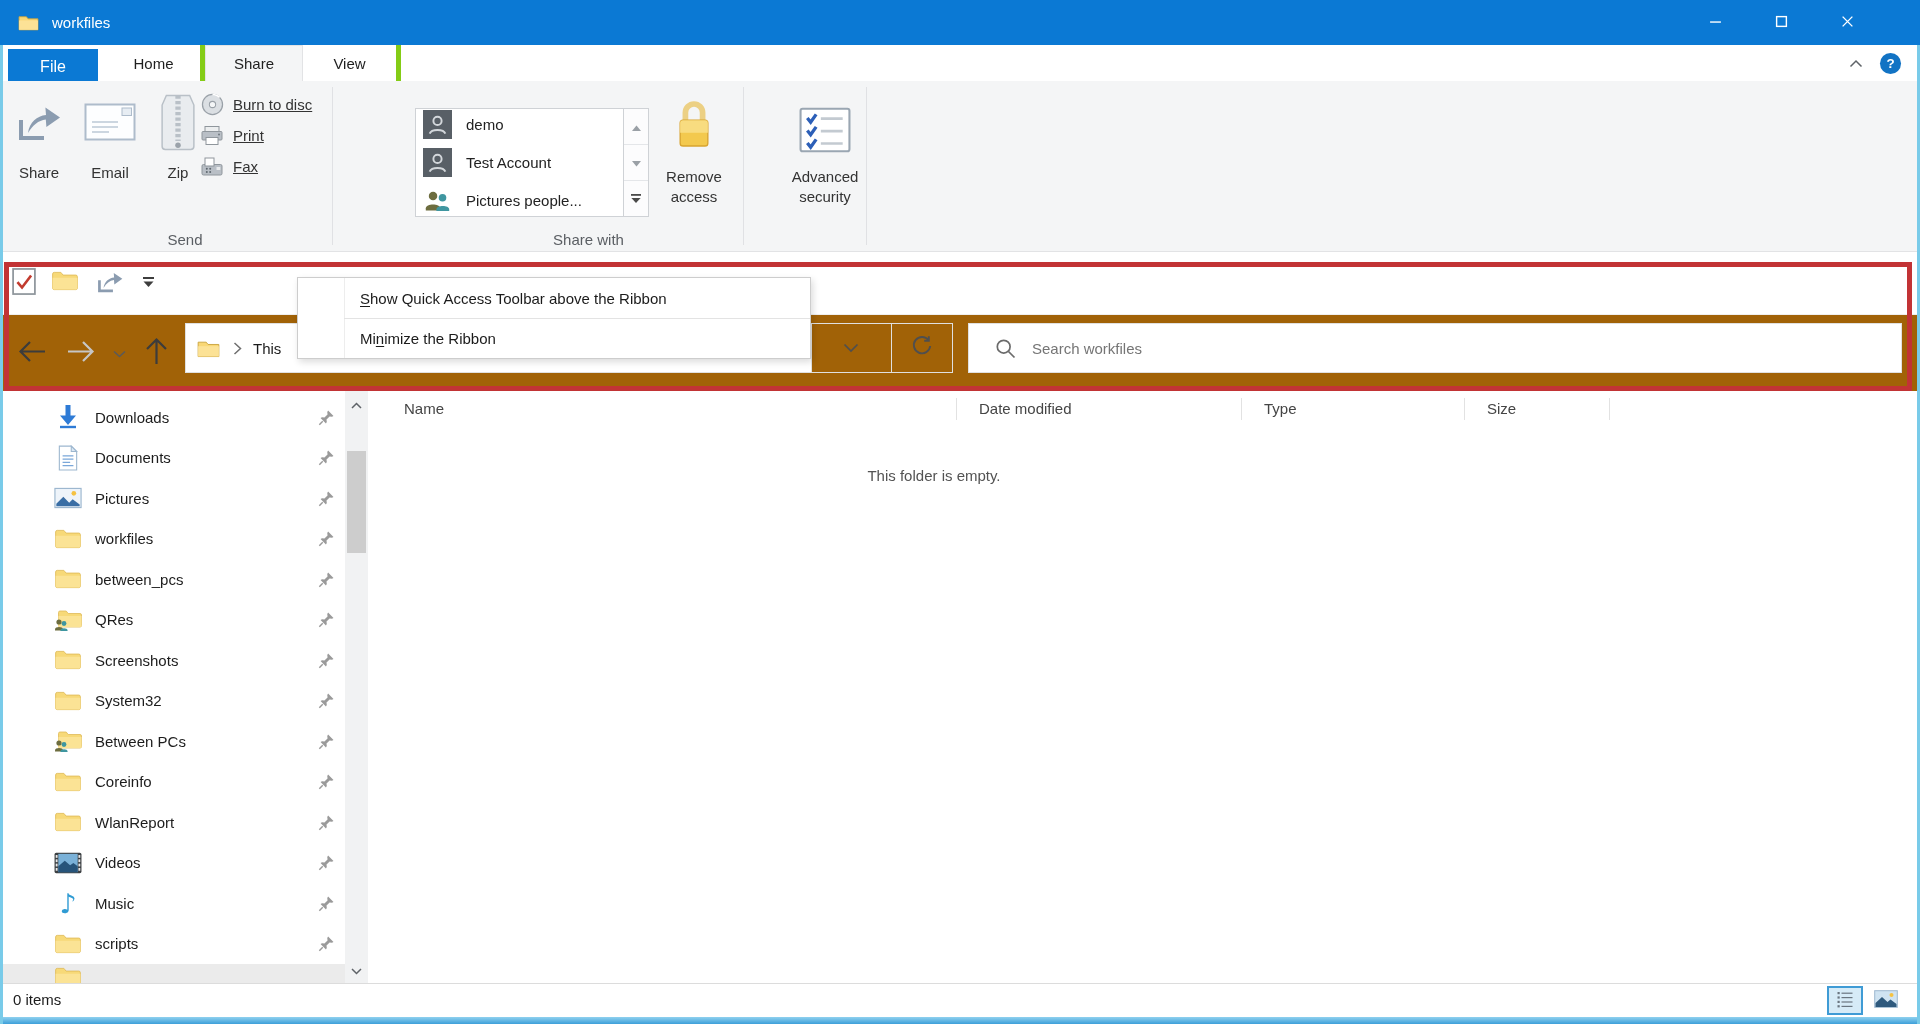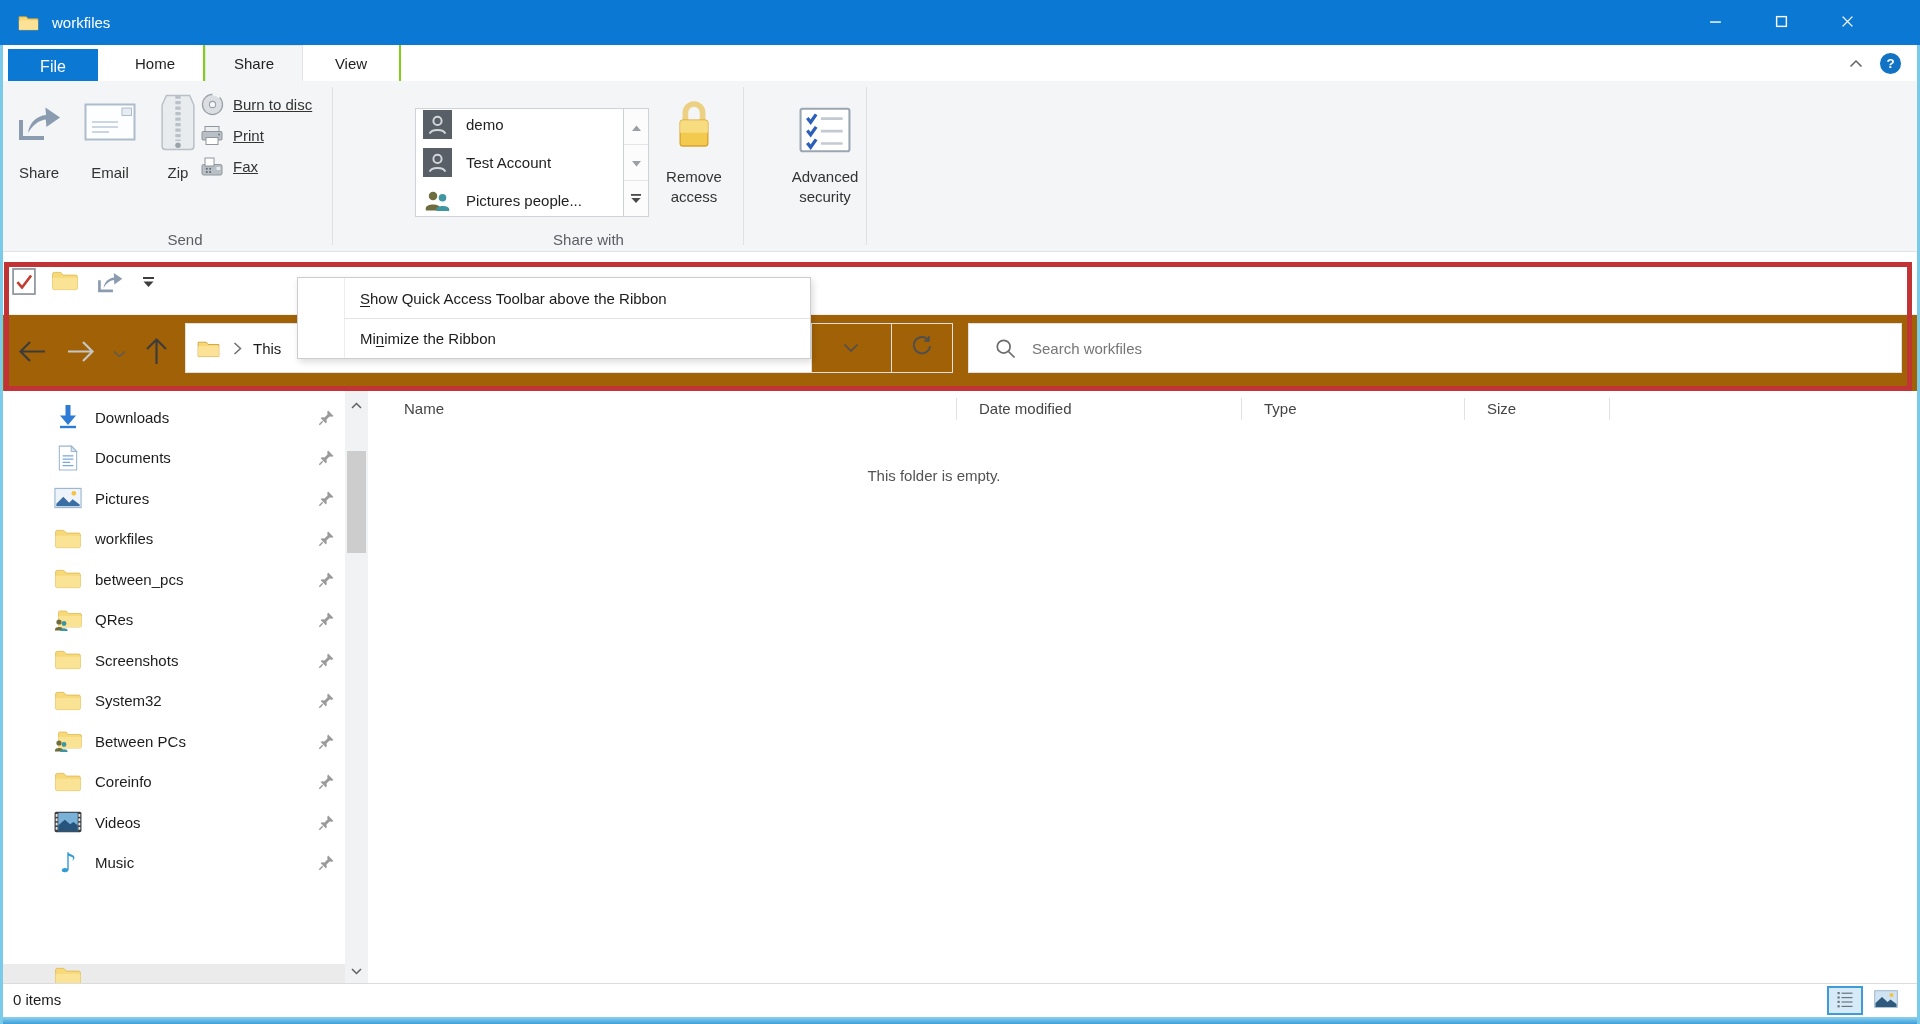--- a/index.html
+++ b/index.html
@@ -12,21 +12,21 @@
   .tb-icon { margin-left:18px; width:21px; height:17px; display:flex; }
   .tb-title { margin-left:13px; font-size:15px; }
   .tb-controls { position:absolute; right:40px; top:0; display:flex; }
   .tb-btn { width:66px; height:45px; display:flex; align-items:center; justify-content:center; }
   .tb-btn svg { width:13px; height:13px; }
 
   
   .tabstrip { position:absolute; top:45px; left:0; width:100%; height:36px; background:#fff; }
   .file-tab { position:absolute; left:8px; top:4px; width:90px; height:36px; background:#0b79d4; color:#fff; font-size:16px; display:flex; align-items:center; justify-content:center; }
   .tabs { position:absolute; left:107px; top:0; height:36px; display:flex; }
-  .tab { min-width:98px; height:36px; display:flex; align-items:center; justify-content:center; font-size:15px; color:#1f1f1f; border-right:2px solid #84cc16; }
+  .tab { min-width:98px; height:36px; display:flex; align-items:center; justify-content:center; font-size:15px; color:#1f1f1f; border-right:5px solid #84cc16; }
   .tab.active { background:#f4f5f6; border:1px solid #e2e3e5; border-bottom:none; }
   .ts-right { position:absolute; right:18px; top:0; height:36px; display:flex; align-items:center; gap:16px; }
   .ts-chevron { width:14px; height:9px; display:flex; }
   .ts-help { width:23px; height:23px; display:flex; }
 
   
   .ribbon { position:absolute; top:81px; left:0; width:100%; height:171px; background:#f4f5f6; border-bottom:1px solid #e2e3e5; }
   .rdiv { position:absolute; top:6px; bottom:6px; width:1px; background:#e0e1e4; }
   .grp-label { position:absolute; bottom:3px; left:15px; width:100%; text-align:center; font-size:15px; color:#5a5e63; }
   .grp-send { position:absolute; left:8px; top:0; width:324px; height:100%; }
@@ -632,20 +632,35 @@
             </span>
             <span class="side-label">Coreinfo</span>
             <span class="pin">
               <svg width="17" height="17" viewBox="0 0 18 18">
                 <path d="M10.7 1.6l5.7 5.7-1.6.9-2.5-.3L9 11.2l.3 2.5-.9 1.6-5.7-5.7 1.6-.9 2.5.3L10.1 5.7l-.3-2.5z" fill="#9a9a9a"></path>
                 <path d="M5 13l-3.6 3.6" stroke="#9a9a9a" stroke-width="1.5" fill="none"></path>
               </svg>
             </span>
           </div>
 
+          <div class="side-item">
+            <span class="side-icon">
+              <svg width="28" height="22" viewBox="0 0 26 20">
+                <path d="M1.5 3.5A1.5 1.5 0 0 1 3 2h6.2l2 2.5H23a1.5 1.5 0 0 1 1.5 1.5v10.5A1.5 1.5 0 0 1 23 18H3a1.5 1.5 0 0 1-1.5-1.5z" fill="#f7d978" stroke="#dfba58" stroke-width="0.8"></path>
+                <path d="M1.5 7h23v9.5A1.5 1.5 0 0 1 23 18H3a1.5 1.5 0 0 1-1.5-1.5z" fill="#fbe395"></path>
+              </svg>
+            </span>
+            <span class="side-label">WlanReport</span>
+            <span class="pin">
+              <svg width="17" height="17" viewBox="0 0 18 18">
+                <path d="M10.7 1.6l5.7 5.7-1.6.9-2.5-.3L9 11.2l.3 2.5-.9 1.6-5.7-5.7 1.6-.9 2.5.3L10.1 5.7l-.3-2.5z" fill="#9a9a9a"></path>
+                <path d="M5 13l-3.6 3.6" stroke="#9a9a9a" stroke-width="1.5" fill="none"></path>
+              </svg>
+            </span>
+          </div>
 
           <div class="side-item">
             <span class="side-icon">
               <svg width="28" height="22" viewBox="0 0 26 20">
                 <rect x="0.5" y="0.5" width="25" height="19" rx="1.5" fill="#3c4043"></rect>
                 <rect x="4" y="1.5" width="18" height="17" fill="#7ab1d8"></rect>
                 <path d="M4 13l6-5 5 4 3-2 4 3v5.5H4z" fill="#27547a"></path>
                 <g fill="#e8e8e8">
                   <rect x="1.6" y="2.6" width="1.7" height="2.6"></rect>
                   <rect x="1.6" y="6.6" width="1.7" height="2.6"></rect>
@@ -673,20 +688,35 @@
             </span>
             <span class="side-label">Music</span>
             <span class="pin">
               <svg width="17" height="17" viewBox="0 0 18 18">
                 <path d="M10.7 1.6l5.7 5.7-1.6.9-2.5-.3L9 11.2l.3 2.5-.9 1.6-5.7-5.7 1.6-.9 2.5.3L10.1 5.7l-.3-2.5z" fill="#9a9a9a"></path>
                 <path d="M5 13l-3.6 3.6" stroke="#9a9a9a" stroke-width="1.5" fill="none"></path>
               </svg>
             </span>
           </div>
 
+          <div class="side-item">
+            <span class="side-icon">
+              <svg width="28" height="22" viewBox="0 0 26 20">
+                <path d="M1.5 3.5A1.5 1.5 0 0 1 3 2h6.2l2 2.5H23a1.5 1.5 0 0 1 1.5 1.5v10.5A1.5 1.5 0 0 1 23 18H3a1.5 1.5 0 0 1-1.5-1.5z" fill="#f7d978" stroke="#dfba58" stroke-width="0.8"></path>
+                <path d="M1.5 7h23v9.5A1.5 1.5 0 0 1 23 18H3a1.5 1.5 0 0 1-1.5-1.5z" fill="#fbe395"></path>
+              </svg>
+            </span>
+            <span class="side-label">scripts</span>
+            <span class="pin">
+              <svg width="17" height="17" viewBox="0 0 18 18">
+                <path d="M10.7 1.6l5.7 5.7-1.6.9-2.5-.3L9 11.2l.3 2.5-.9 1.6-5.7-5.7 1.6-.9 2.5.3L10.1 5.7l-.3-2.5z" fill="#9a9a9a"></path>
+                <path d="M5 13l-3.6 3.6" stroke="#9a9a9a" stroke-width="1.5" fill="none"></path>
+              </svg>
+            </span>
+          </div>
 
       </div>
       <div class="side-partial">
         <span class="side-icon">
             <svg width="28" height="22" viewBox="0 0 26 20">
               <path d="M1.5 3.5A1.5 1.5 0 0 1 3 2h6.2l2 2.5H23a1.5 1.5 0 0 1 1.5 1.5v10.5A1.5 1.5 0 0 1 23 18H3a1.5 1.5 0 0 1-1.5-1.5z" fill="#f7d978" stroke="#dfba58" stroke-width="0.8"></path>
               <path d="M1.5 7h23v9.5A1.5 1.5 0 0 1 23 18H3a1.5 1.5 0 0 1-1.5-1.5z" fill="#fbe395"></path>
             </svg>
           </span>
       </div>

